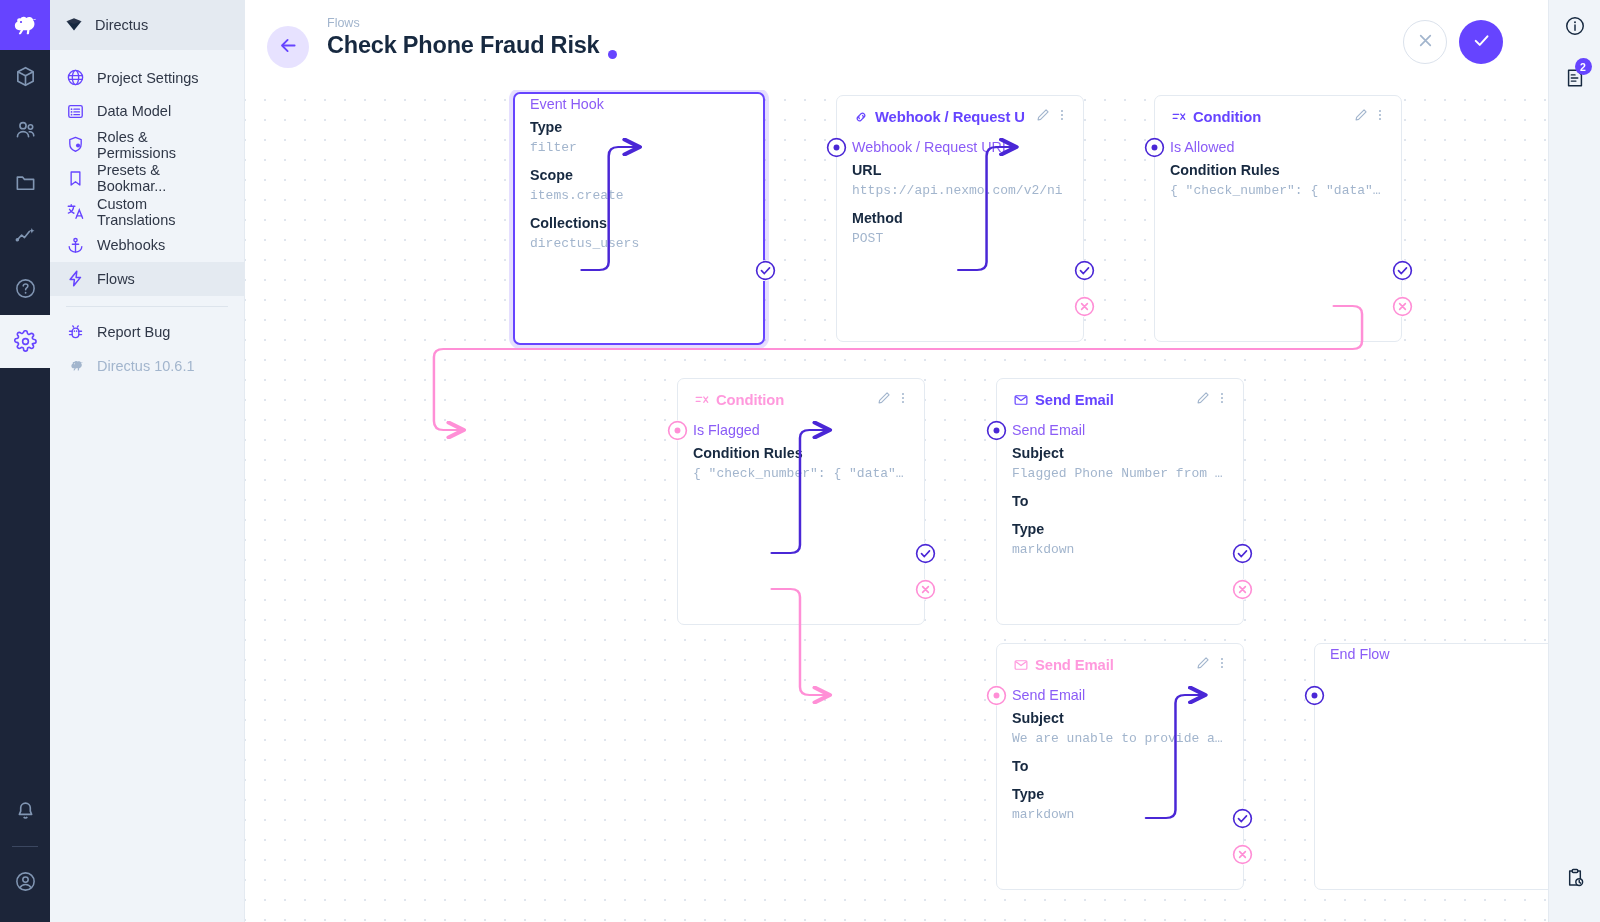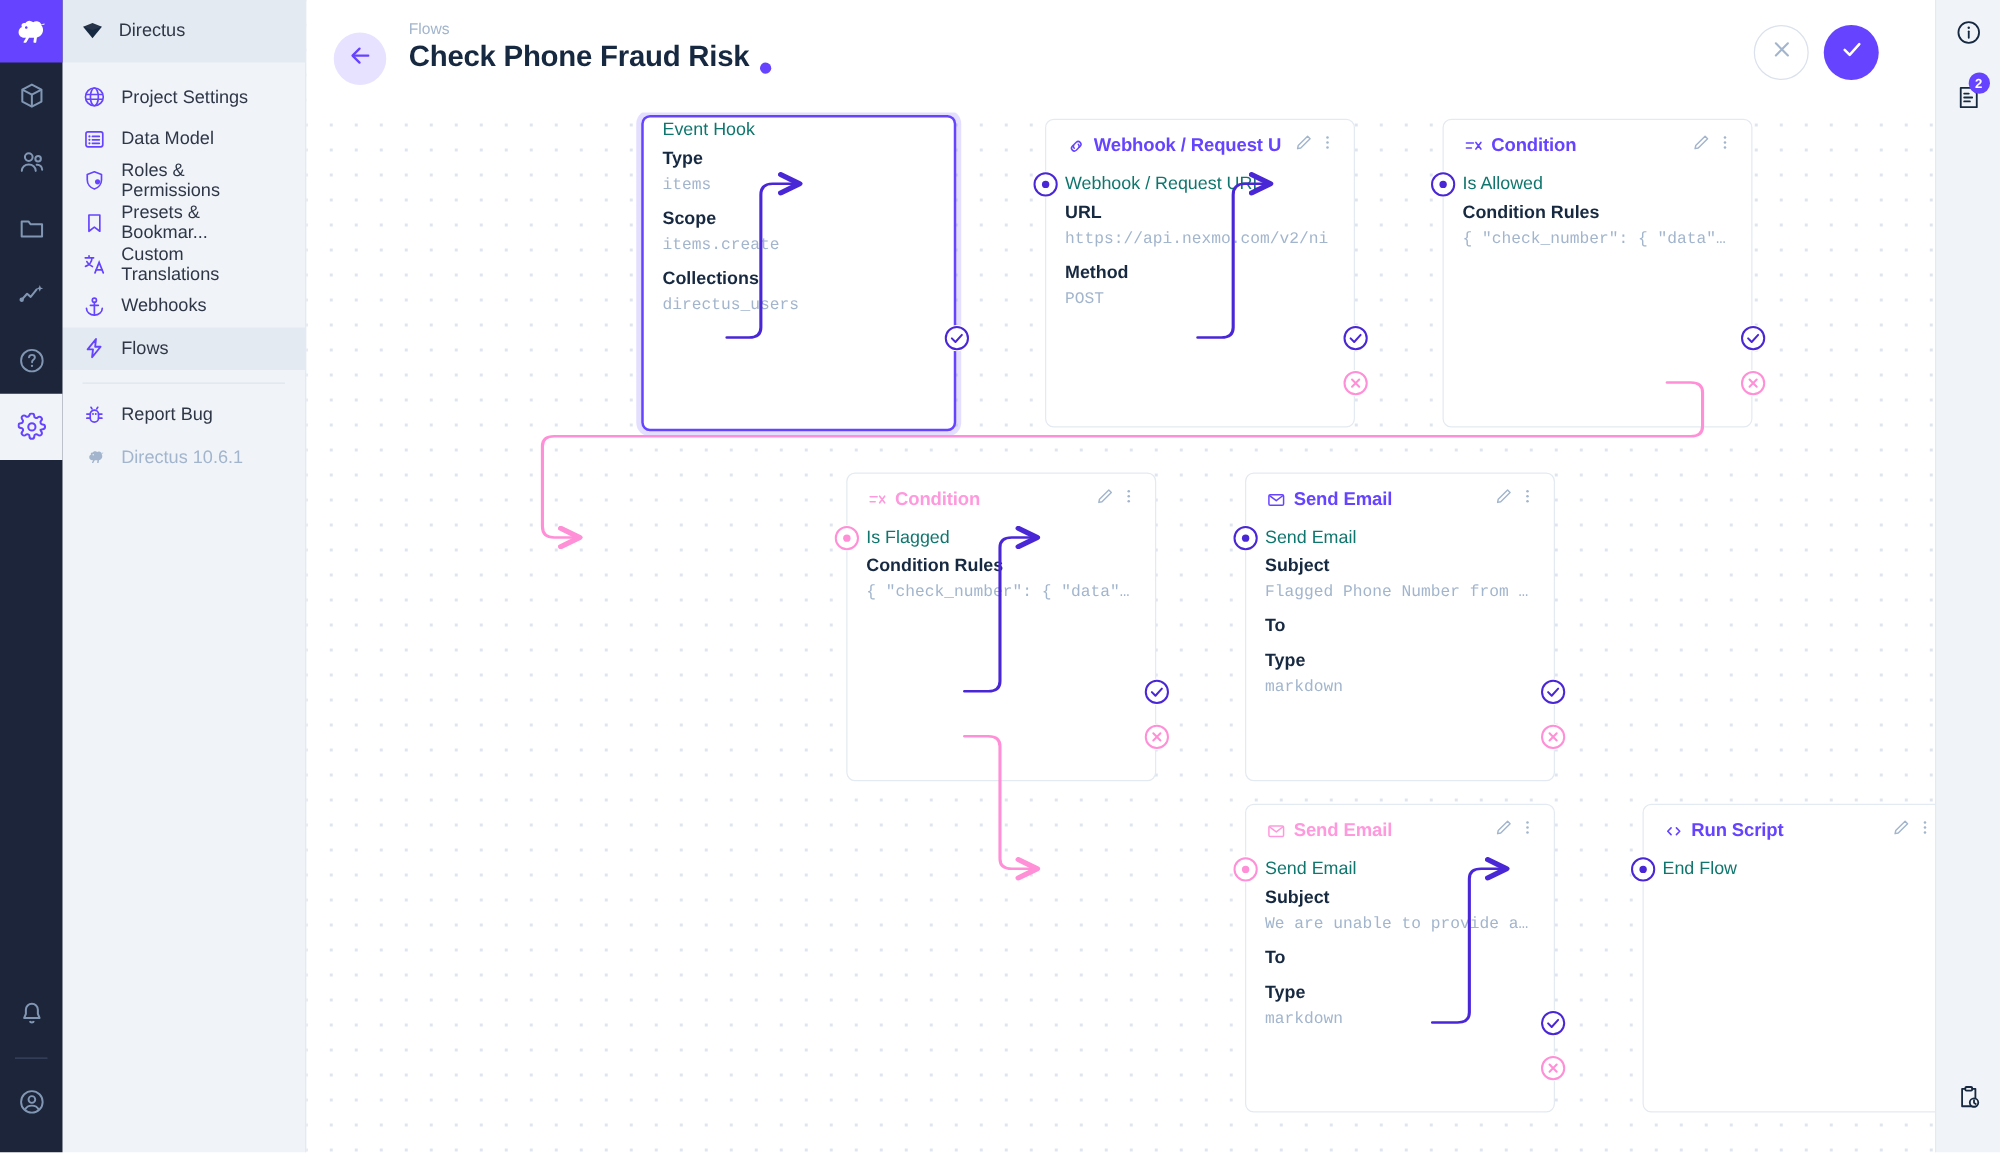--- a/index.html
+++ b/index.html
@@ -113,21 +113,21 @@
     height: 41px; display: flex; align-items: center; padding: 0 13px 0 15px; gap: 6px;
   }
   .node-head .nh-ico { display: flex; align-items: center; justify-content: center; width: 17px; height: 17px; }
   .node-head .nh-ico svg { width: 16px; height: 16px; }
   .node-title { font-size: 14.8px; font-weight: bold; flex: 1 1 auto; white-space: nowrap; overflow: hidden; letter-spacing: -0.1px; }
   .c-purple { color: #6644ff; }
   .c-pink { color: #ff99dd; }
   .nh-act { display: flex; align-items: center; gap: 3px; color: #a2b5cd; }
   .nh-act svg { width: 16px; height: 16px; cursor: pointer; }
   .node-body { padding: 0 15px 13px 15px; }
-  .node-op { font-size: 14.3px; color: #0f766e; line-height: 21px; margin-bottom: 1px; }
+  .node-op { font-size: 14.3px; color: #8b5cf6; line-height: 21px; margin-bottom: 1px; }
   .fld-label { font-size: 14.3px; font-weight: bold; color: #172940; line-height: 22px; }
   .fld-val {
     font-family: "Liberation Mono", monospace; font-size: 13px; color: #a2b5cd;
     line-height: 20px; white-space: nowrap; overflow: hidden; text-overflow: clip;
   }
   .fld-gap { height: 6px; }
   .node-foot {
     border-top: 1.4px solid #e9eef4; height: 39px; display: flex; align-items: center;
     padding: 0 15px; gap: 8px; font-size: 14.3px; color: #172940;
   }
@@ -345,21 +345,21 @@
         <path d="M 922 306 H 938 Q 946 306 946 314 V 341 Q 946 349 938 349 H 168 Q 160 349 160 357 V 421 Q 160 430 168 430 H 186" marker-end="url(#ar-k)"></path>
 
         <path d="M 446 589 H 462 Q 470 589 470 597 V 687 Q 470 695 478 695 H 496" marker-end="url(#ar-k)"></path>
       </g>
     </svg>
 
     <div class="node trigger" style="left:268px; top:92px; height:253px;">
       <div class="node-body">
         <div class="node-op">Event Hook</div>
         <div class="fld-label">Type</div>
-        <div class="fld-val">items</div>
+        <div class="fld-val">filter</div>
         <div class="fld-gap"></div>
         <div class="fld-label">Scope</div>
         <div class="fld-val">items.create</div>
         <div class="fld-gap"></div>
         <div class="fld-label">Collections</div>
         <div class="fld-val">directus_users</div>
       </div>
     </div>
 
     <div class="port" style="left:510px; top:260px;">
@@ -621,43 +621,20 @@
         </svg>
     </div>
     <div class="port" style="left:987px; top:844px;">
       <svg viewBox="0 0 22 22" fill="#fff" stroke="#ff8fd6" stroke-width="1.7">
           <circle cx="11" cy="11" r="9.3"></circle>
           <path d="M8 8 14 14 M14 8 8 14" fill="none" stroke-linecap="round"></path>
         </svg>
     </div>
 
     <div class="node" style="left:1069px; top:643px; height:247px;">
-      <div class="node-head">
-        <span class="nh-ico c-purple">
-          <svg viewBox="0 0 24 24" fill="none" stroke="currentColor" stroke-width="1.9" stroke-linecap="round" stroke-linejoin="round">
-              <path d="M8.8 8 4.8 12l4 4"></path>
-              <path d="M15.2 8l4 4-4 4"></path>
-            </svg>
-        </span>
-        <span class="node-title c-purple">Run Script</span>
-        <span class="nh-act">
-          <span>
-            <svg viewBox="0 0 24 24" fill="none" stroke="currentColor" stroke-width="1.7" stroke-linejoin="round">
-                <path d="M16.6 4.4 19.6 7.4 8.4 18.6 4.6 19.4 5.4 15.6z"></path>
-              </svg>
-          </span>
-          <span>
-            <svg viewBox="0 0 24 24" fill="currentColor">
-                <circle cx="12" cy="6" r="1.55"></circle>
-                <circle cx="12" cy="12" r="1.55"></circle>
-                <circle cx="12" cy="18" r="1.55"></circle>
-              </svg>
-          </span>
-        </span>
-      </div>
       <div class="node-body">
         <div class="node-op">End Flow</div>
       </div>
     </div>
     <div class="port" style="left:1059px; top:685px;">
       <svg viewBox="0 0 22 22" fill="#fff" stroke="#4a27d6" stroke-width="1.7">
           <circle cx="11" cy="11" r="9.3"></circle>
           <circle cx="11" cy="11" r="3.1" fill="#4a27d6" stroke="none"></circle>
         </svg>
     </div>

